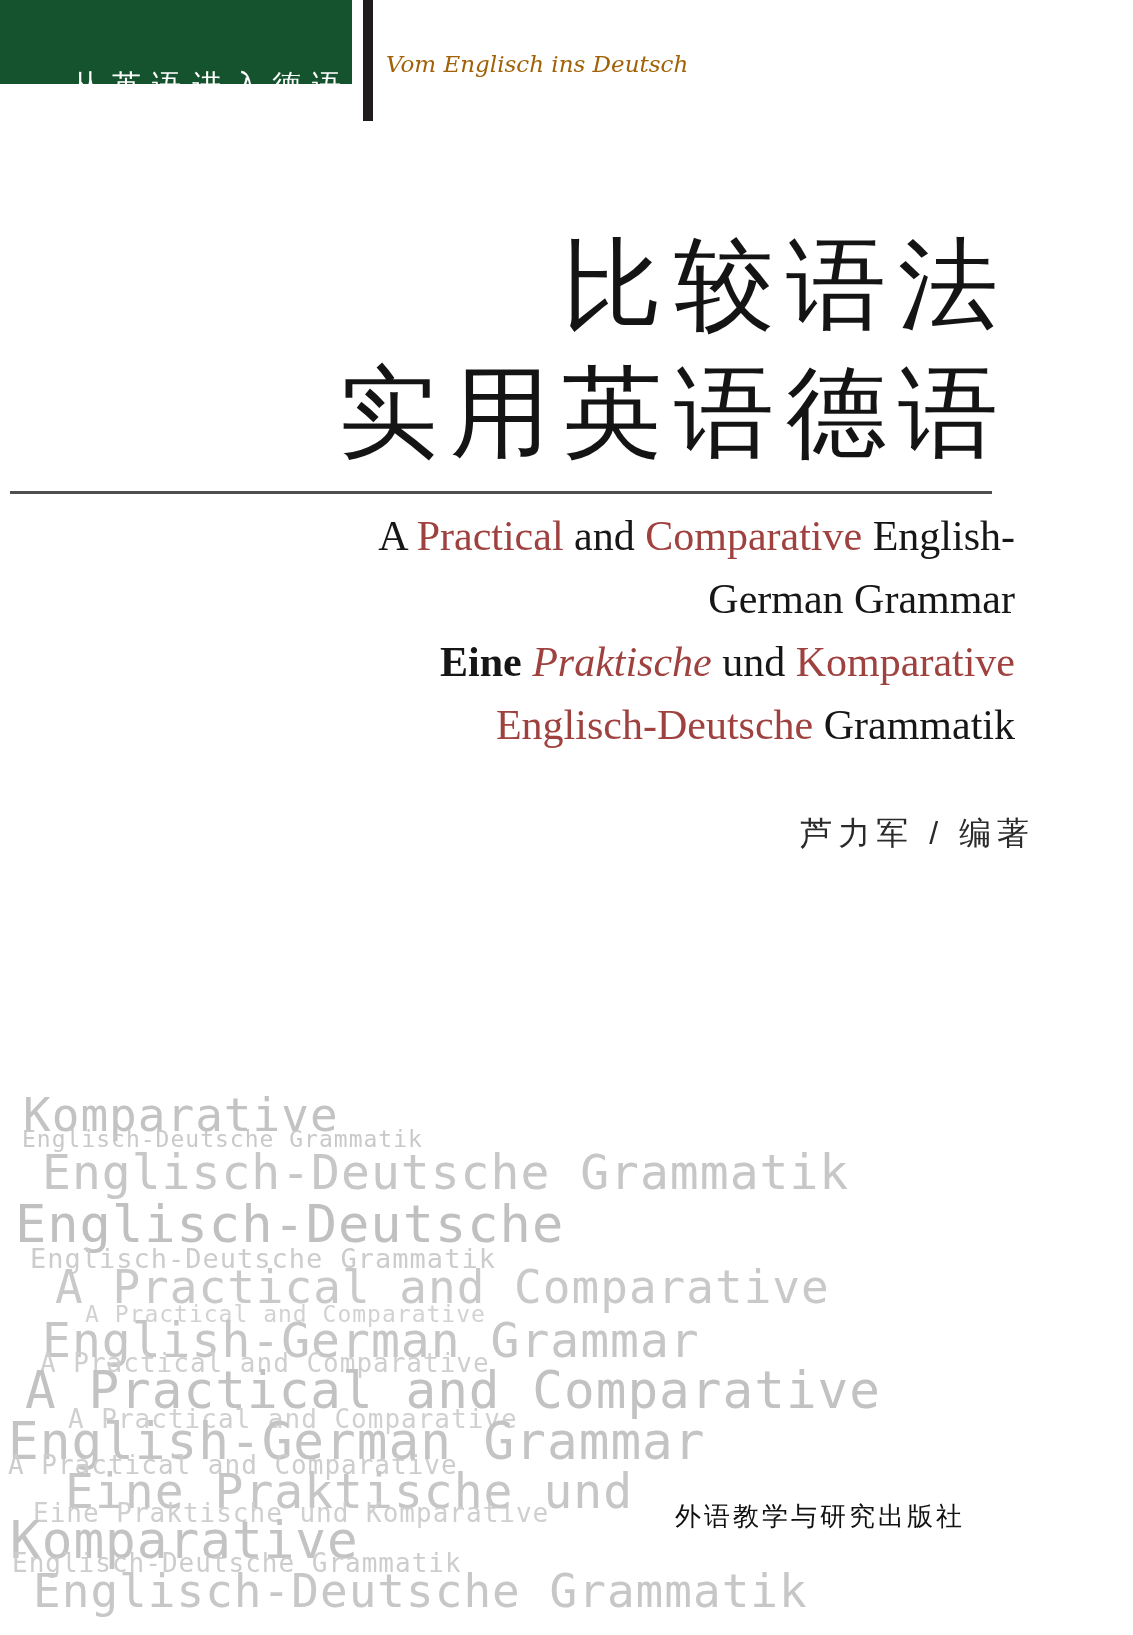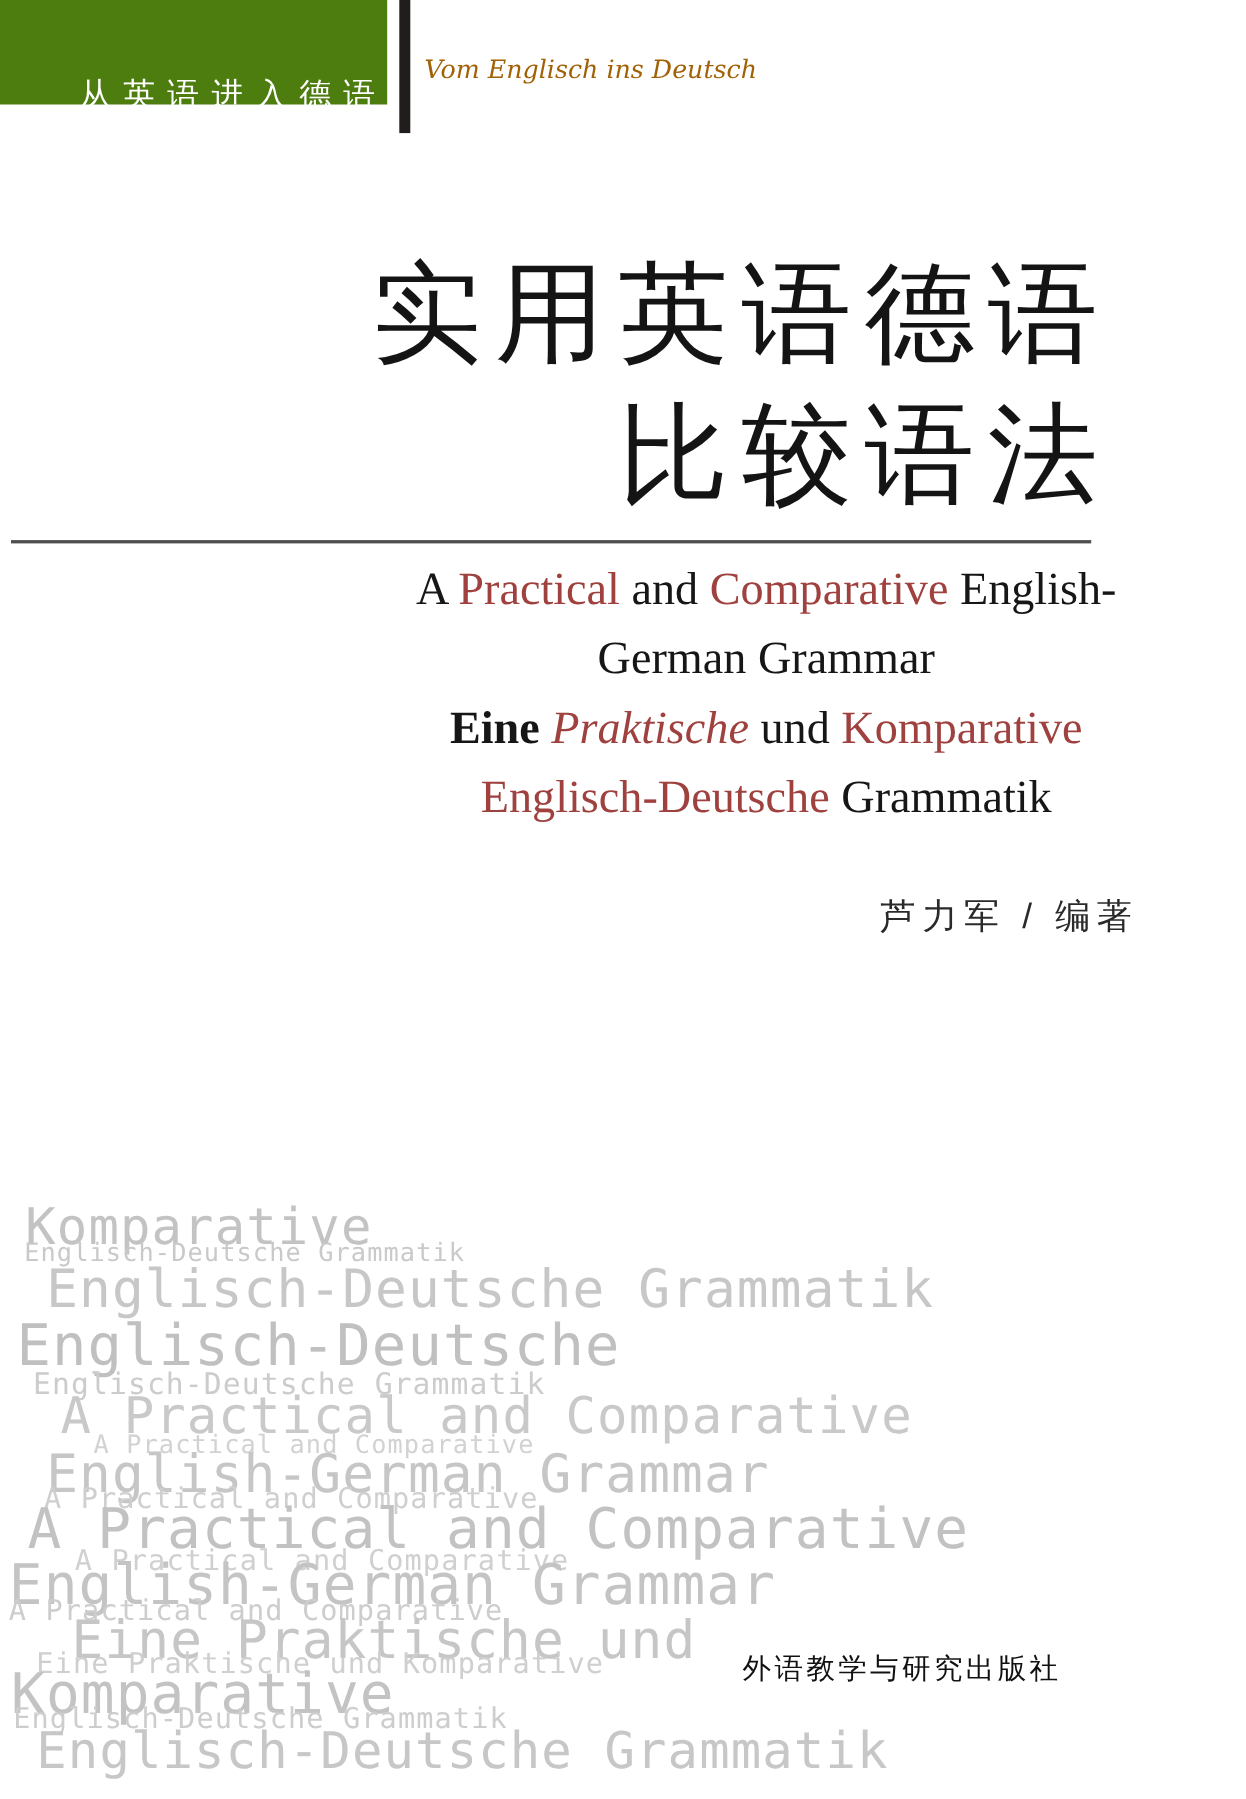--- a/index.html
+++ b/index.html
@@ -5,22 +5,22 @@
   html,body{margin:0;padding:0;background:#ffffff;}
   #cover{
     position:relative;
     width:1133px;height:1635px;
     background:#ffffff;
     overflow:hidden;
     font-family:"Liberation Serif", serif;
   }
   
   .banner-box{
-    position:absolute;left:0;top:0;width:352px;height:95px;
-    background:#4d7c0f;
+    position:absolute;left:0;top:0;width:352px;height:84px;
+    background:#14532d;
   }
   .banner-label{
     position:absolute;left:72px;top:66px;
     color:#ffffff;font-size:29px;letter-spacing:11px;
     font-family:"Liberation Sans", sans-serif;
     white-space:nowrap;
   }
   .banner-bar{
     position:absolute;left:363px;top:0;width:10px;height:121px;
     background:#211d1d;
@@ -41,21 +41,21 @@
     font-family:"Liberation Serif", serif;
     white-space:nowrap;
   }
   .rule{
     position:absolute;left:10px;top:491px;width:982px;height:3px;
     background:#4f4f4f;
   }
   
   .en-title{
     position:absolute;right:118px;top:505px;
-    text-align:center;
+    text-align:right;
     font-size:42px;line-height:63px;
     color:#161616;
     font-family:"Liberation Serif", serif;
     white-space:nowrap;
   }
   .author-line{
     position:absolute;right:98px;top:812px;
     font-size:32px;letter-spacing:6px;color:#2a2a2a;
     font-family:"Liberation Sans", sans-serif;
     white-space:nowrap;
@@ -82,22 +82,22 @@
   <div class="banner-box">
     <div class="banner-label">从英语进入德语</div>
   </div>
   <div class="banner-bar"></div>
 
   <div class="script-block">
     <div>Vom Englisch ins Deutsch</div>
   </div>
 
   <div class="cn-title">
+    <div>比较语法</div>
     <div>实用英语德语</div>
-    <div>比较语法</div>
   </div>
 
   <div class="rule"></div>
 
   <div class="en-title" id="en-title">
       <div><span style="color: rgb(22, 22, 22);">A </span><span style="color: rgb(159, 66, 63);">Practical</span><span style="color: rgb(22, 22, 22);"> and </span><span style="color: rgb(159, 66, 63);">Comparative</span><span style="color: rgb(22, 22, 22);"> English-</span></div>
       <div><span style="color: rgb(22, 22, 22);">German Grammar</span></div>
       <div><span style="color: rgb(22, 22, 22); font-weight: bold;">Eine </span><span style="color: rgb(159, 66, 63); font-style: italic;">Praktische</span><span style="color: rgb(22, 22, 22);"> und </span><span style="color: rgb(159, 66, 63);">Komparative</span></div>
       <div><span style="color: rgb(159, 66, 63);">Englisch-Deutsche</span><span style="color: rgb(22, 22, 22);"> Grammatik</span></div>
     </div>

